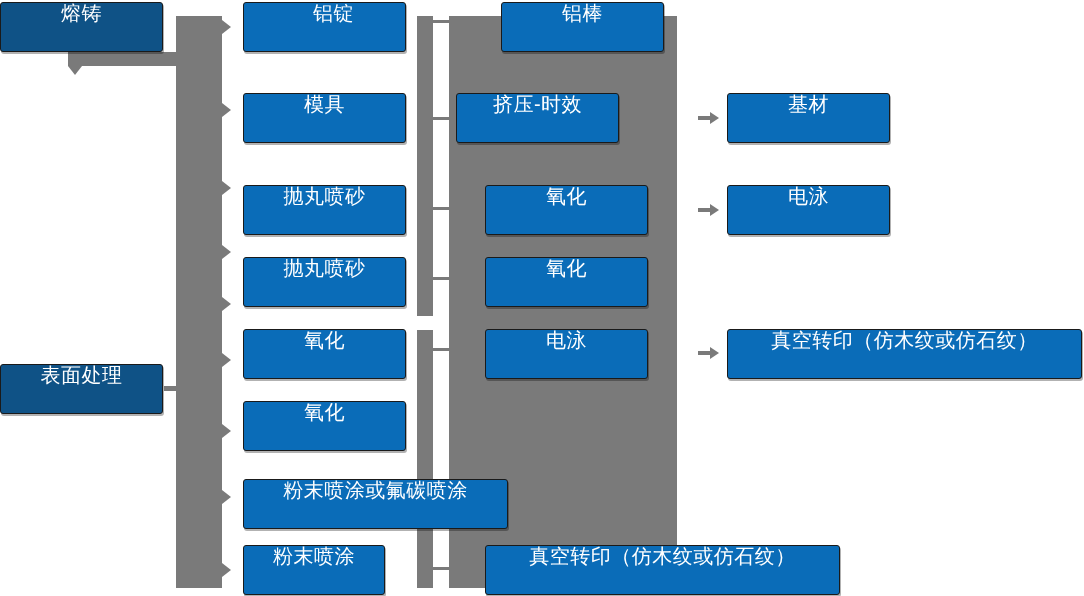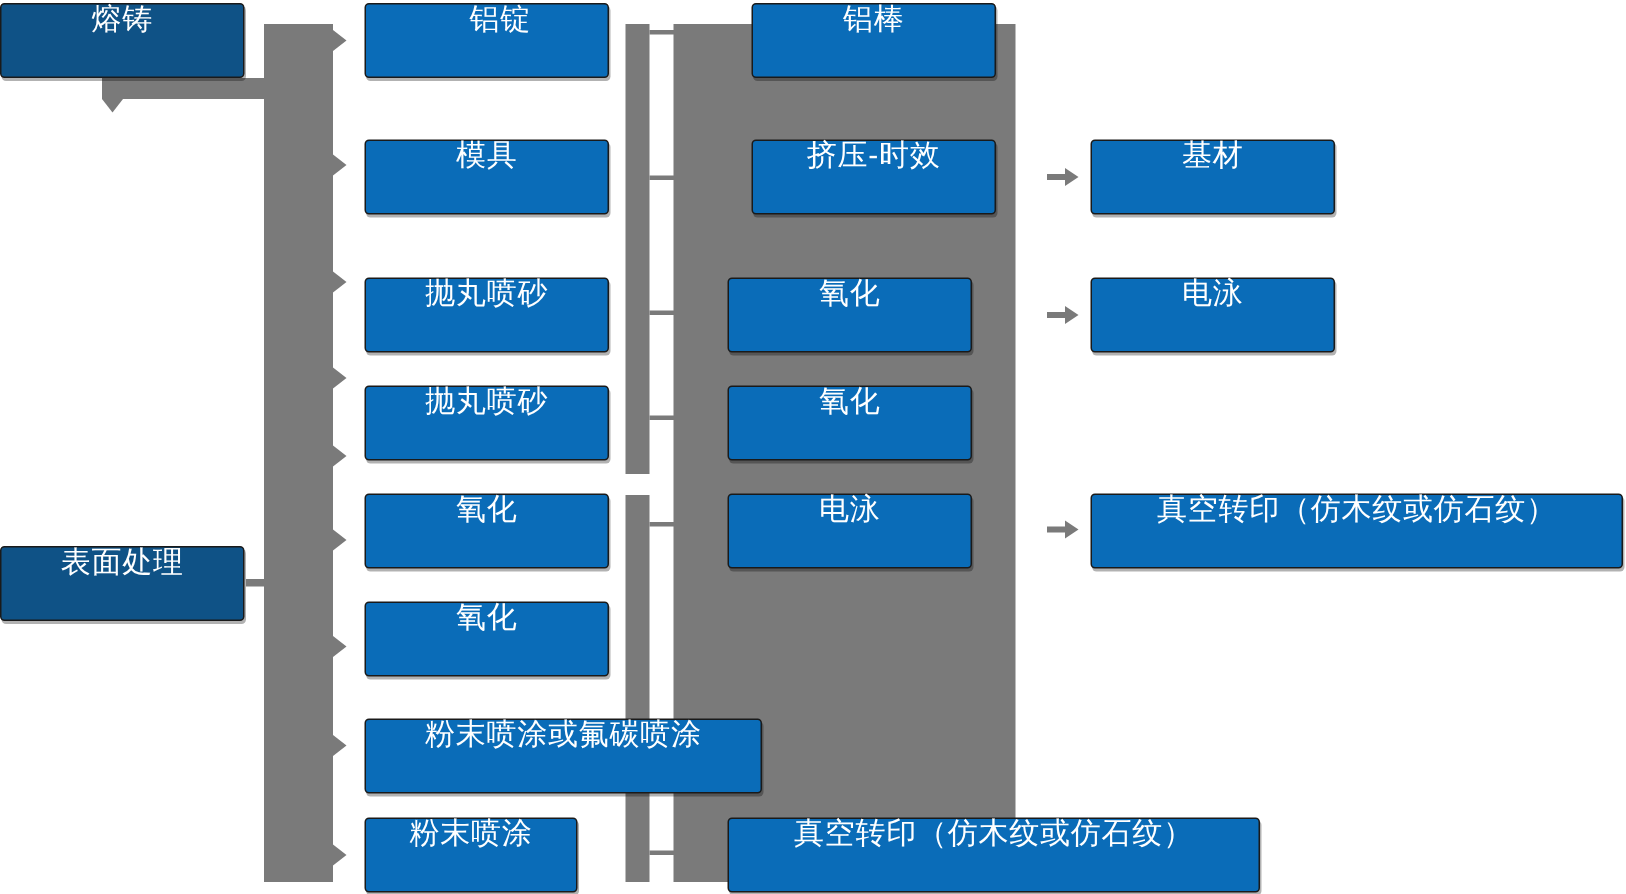--- a/index.html
+++ b/index.html
@@ -152,21 +152,21 @@
   </div>
 
   <div class="box light" style="left:243px; top:545px; width:142px; height:50px;">
     <span>粉末喷涂</span>
   </div>
 
   <div class="box light" style="left:485px; top:2px; width:163px; height:50px;margin-left:16px;">
     <span>铝棒</span>
   </div>
 
-  <div class="box light" style="left:501px; top:93px; width:163px; height:50px;">
+  <div class="box light" style="left:456px; top:93px; width:163px; height:50px;">
     <span>挤压-时效</span>
   </div>
 
   <div class="box light" style="left:485px; top:185px; width:163px; height:50px;">
     <span>氧化</span>
   </div>
 
   <div class="box light" style="left:485px; top:257px; width:163px; height:50px;">
     <span>氧化</span>
   </div>

